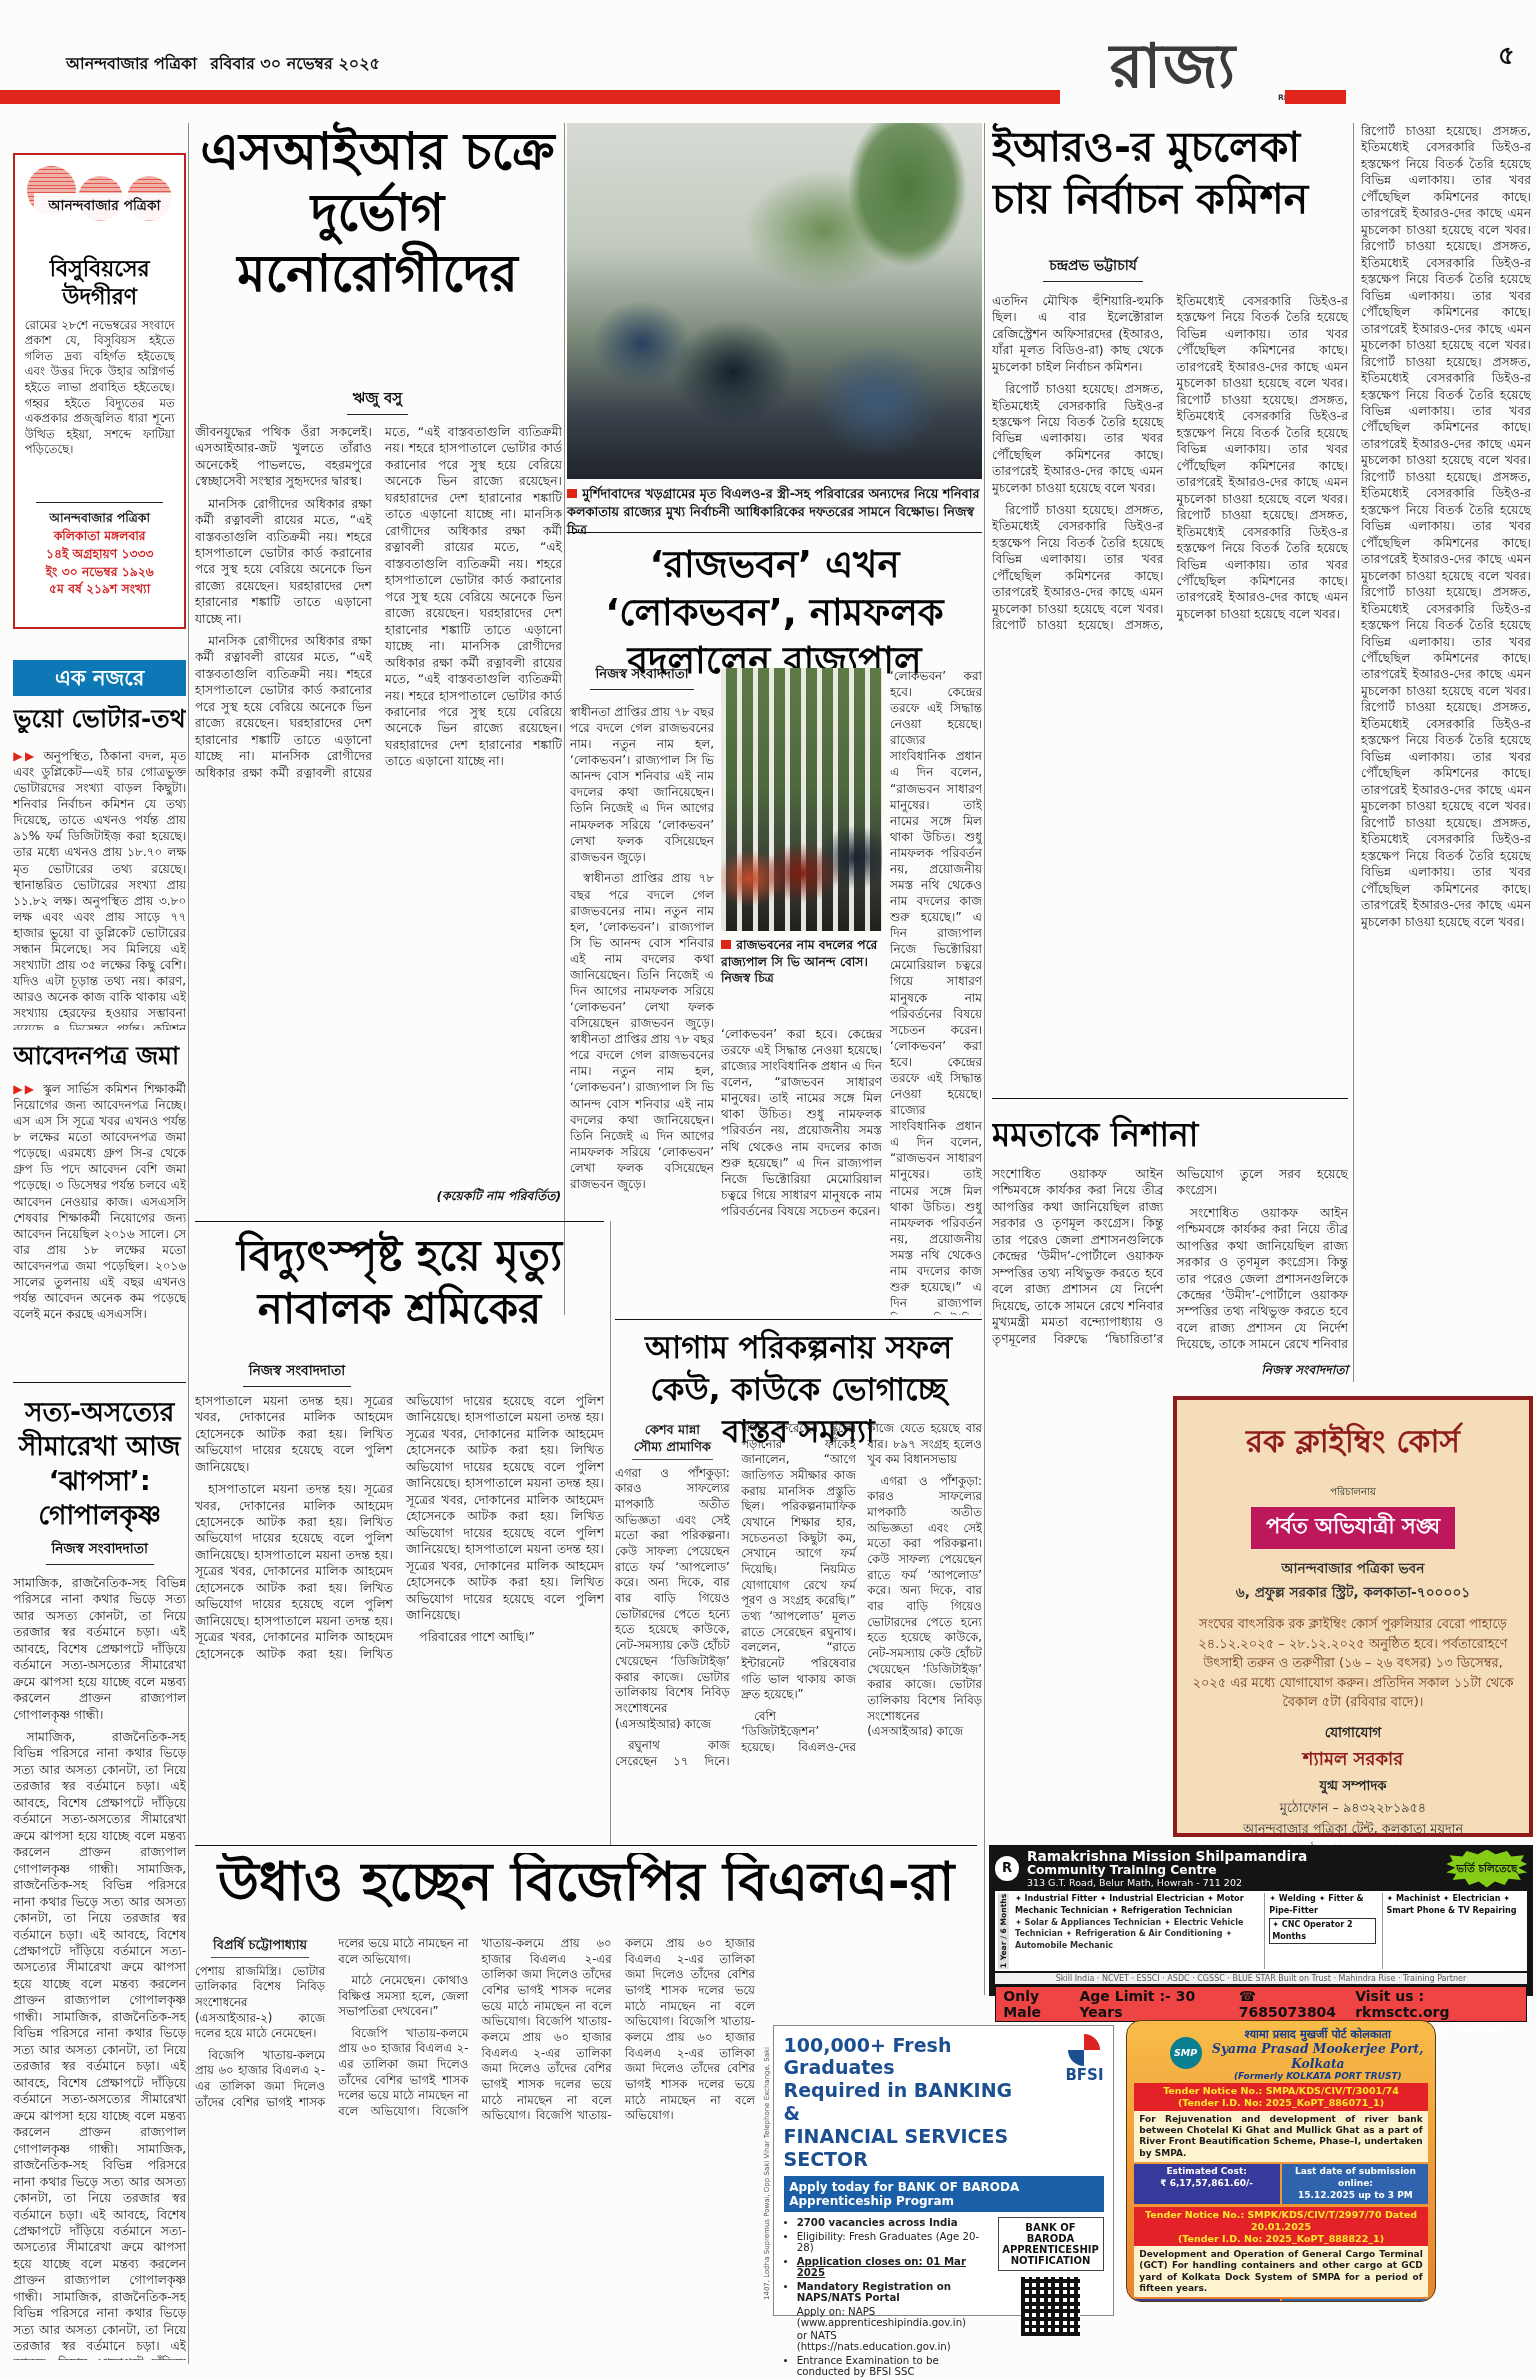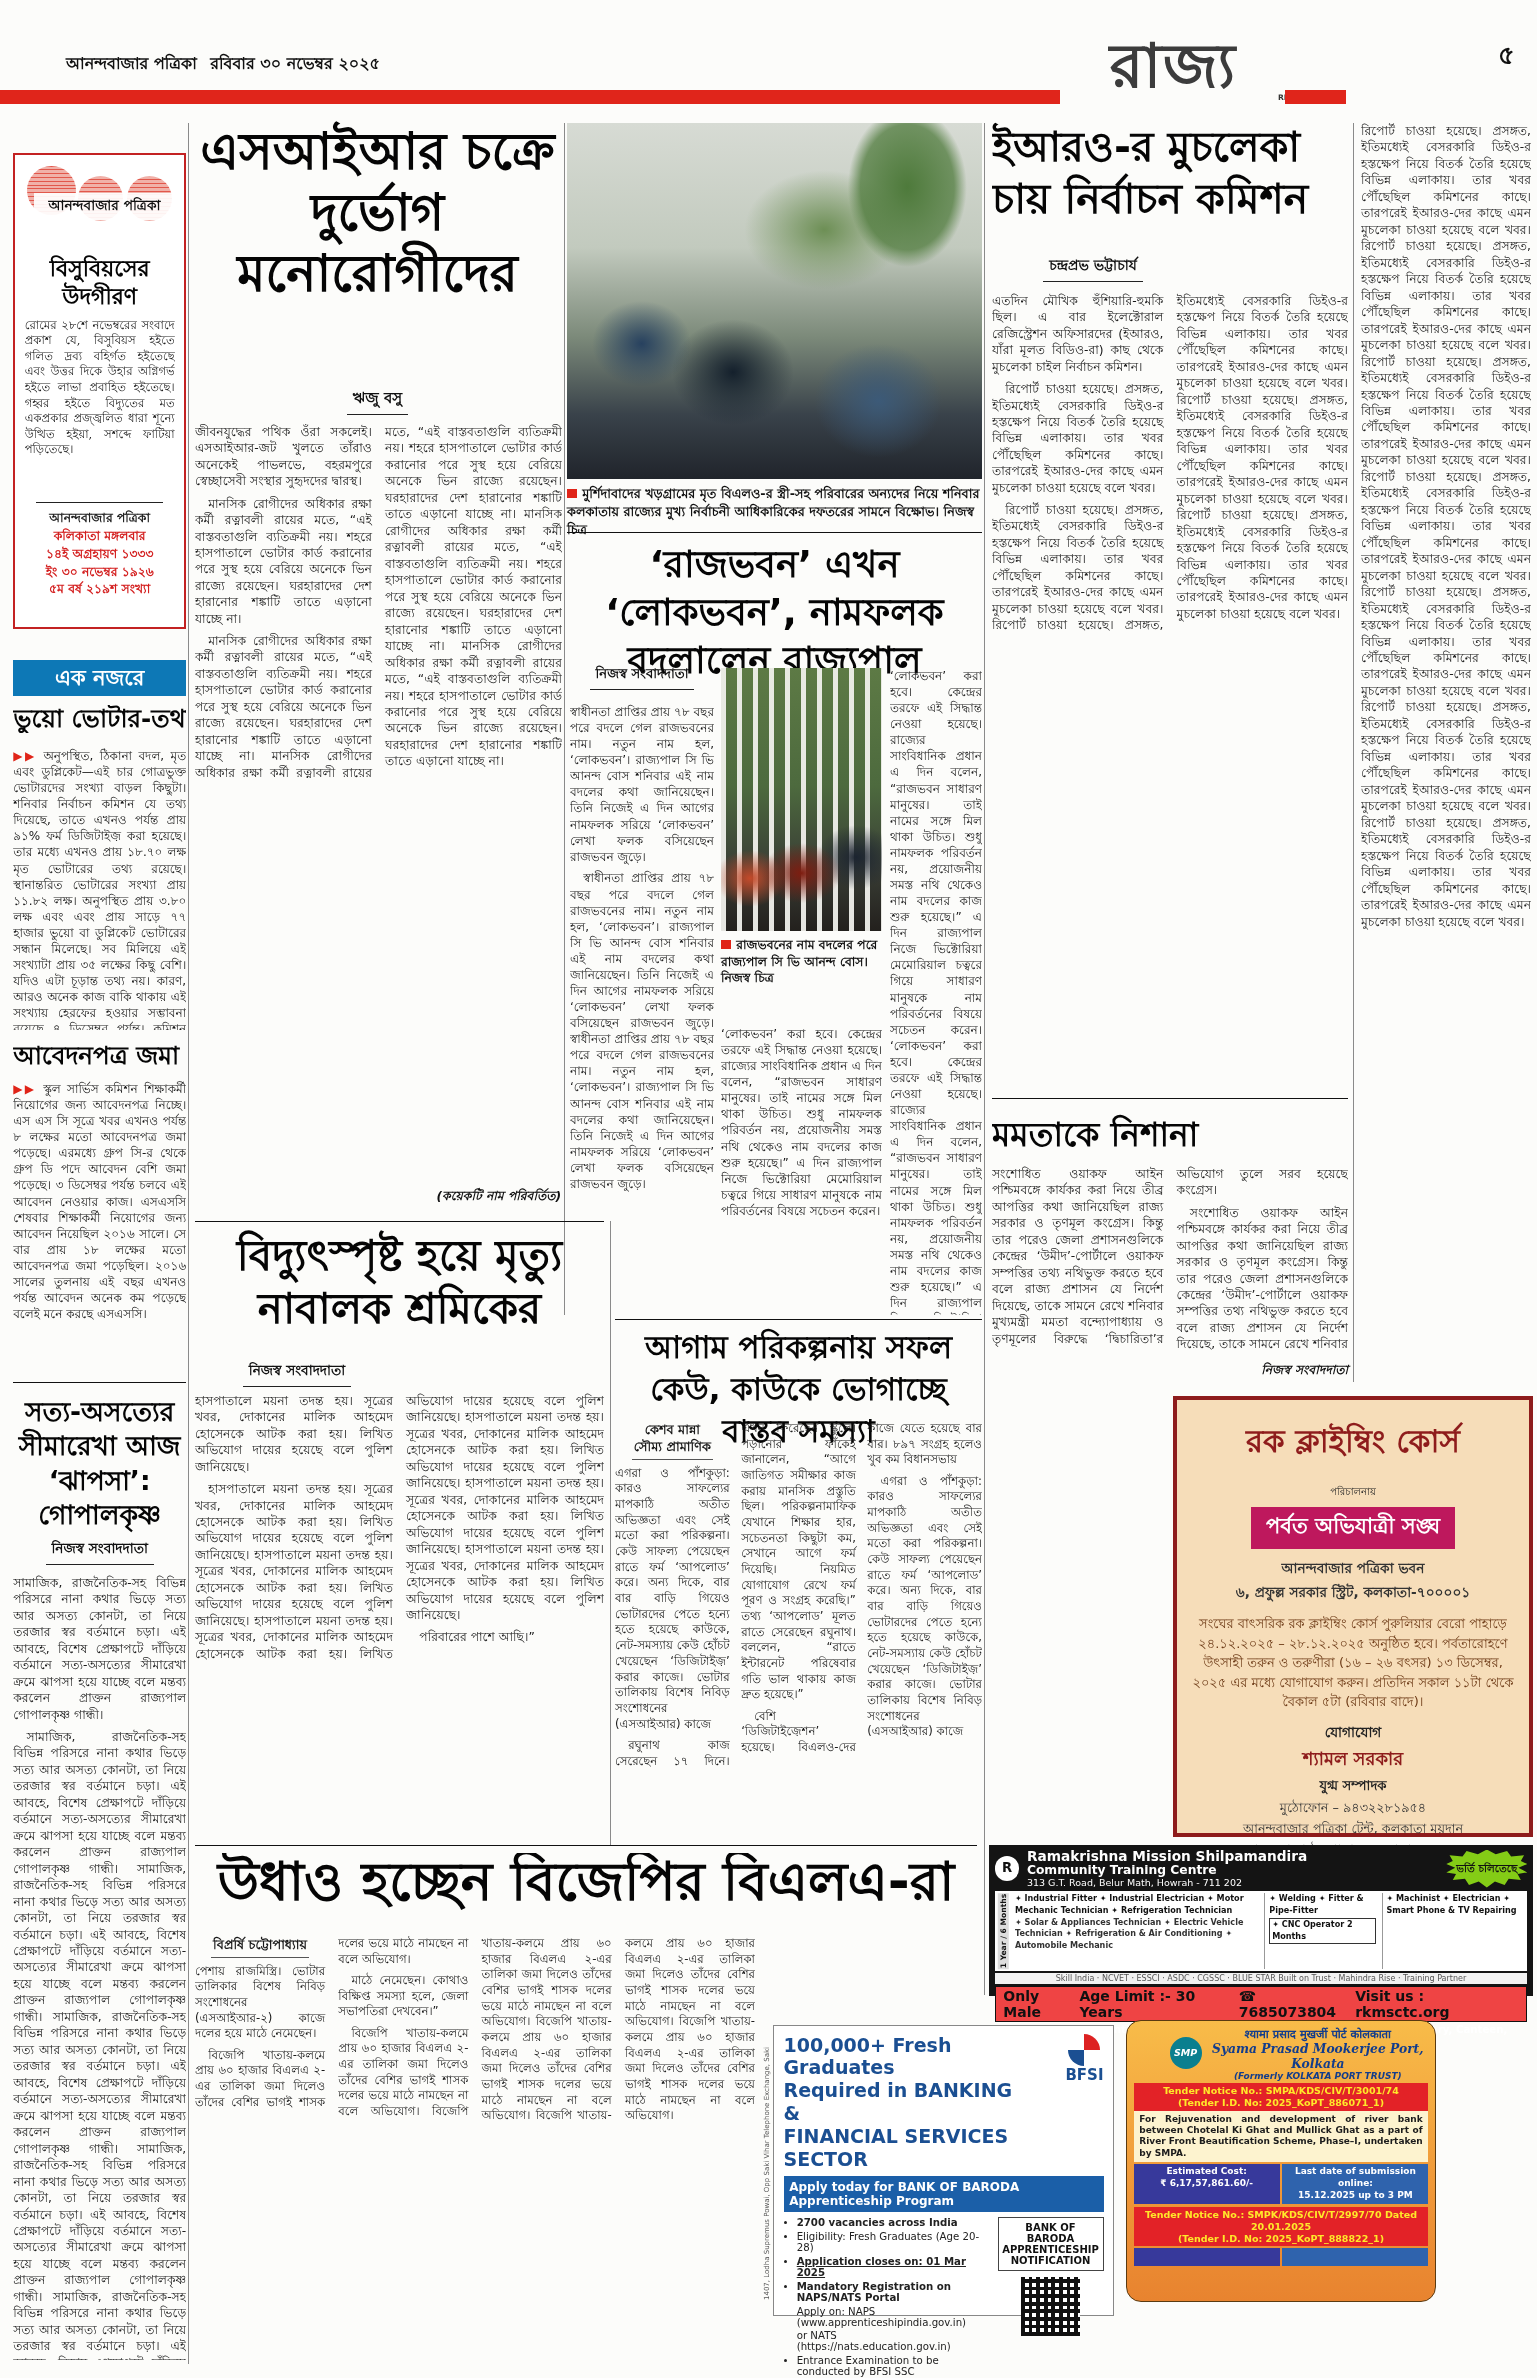--- a/index.html
+++ b/index.html
@@ -292,20 +292,21 @@
     </div>
     <div class="cream">For Rejuvenation and development of river bank between Chotelal Ki Ghat and Mullick Ghat as a part of River Front Beautification Scheme, Phase–I, undertaken by SMPA.</div>
     <div style="display:flex;gap:2.8px;margin-top:1.9px;">
       <div class="bluebox"><span>Estimated Cost:</span><br><span>₹ 6,17,57,861.60/-</span></div>
       <div class="bluebox alt"><span>Last date of submission online:</span><br><span>15.12.2025 up to 3 PM</span></div>
     </div>
     <div class="redbar" style="margin-top:2.8px;">
       <div>Tender Notice No.: SMPK/KDS/CIV/T/2997/70 Dated 20.01.2025</div>
       <div>(Tender I.D. No: 2025_KoPT_888822_1)</div>
     </div>
+    <div class="cream">Development and Operation of General Cargo Terminal (GCT) For handling containers and other cargo at GCD yard of Kolkata Dock System of SMPA for a period of fifteen years.</div>
     <div style="display:flex;gap:2.8px;margin-top:1.9px;">
       <div class="bluebox"><br></div>
       <div class="bluebox alt"><br></div>
     </div>
 
   </div>
 
 </div>
 
 

